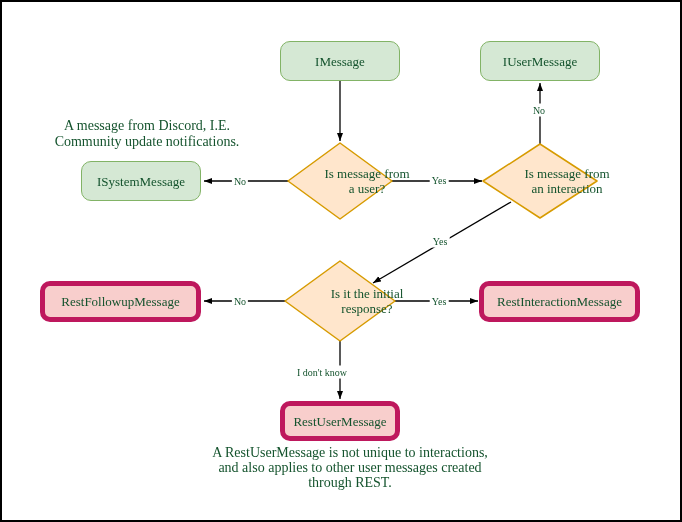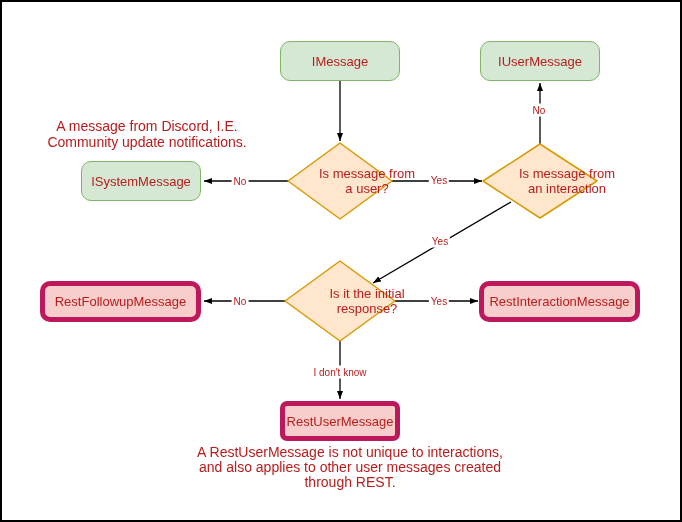--- a/index.html
+++ b/index.html
@@ -3,22 +3,22 @@
 <meta charset="utf-8">
 <style>
   html, body { margin: 0; padding: 0; background: #ffffff; }
   .canvas {
     position: relative;
     width: 682px;
     height: 522px;
     box-sizing: border-box;
     border: 2px solid #000000;
     background: #ffffff;
-    font-family: Liberation Sans, sans-serif;
-    color: #b91c1c;
+    font-family: Liberation Serif, serif;
+    color: #14532d;
     overflow: hidden;
   }
   .edges-layer {
     position: absolute;
     left: 0; top: 0;
     width: 678px; height: 518px;
   }
   .node {
     position: absolute;
     box-sizing: border-box;
@@ -89,21 +89,21 @@
   <div class="node green" style="left:278px; top:39px; width:120px; height:40px;">IMessage</div>
 
   <div class="node green" style="left:478px; top:39px; width:120px; height:40px;">IUserMessage</div>
 
   <div class="node green" style="left:79px; top:159px; width:120px; height:40px;">ISystemMessage</div>
 
   <div class="node red" style="left:38px; top:279px; width:161px; height:41px;">RestFollowupMessage</div>
 
   <div class="node red" style="left:477px; top:279px; width:161px; height:41px;">RestInteractionMessage</div>
 
-  <div class="node red" style="left:278px; top:399px; width:120px; height:40px;border-radius:7px;">RestUserMessage</div>
+  <div class="node red" style="left:278px; top:399px; width:120px; height:40px;">RestUserMessage</div>
 
   <div class="diamond-label" style="left:338px; top:179px;">Is message from
 a user?</div>
 
   <div class="diamond-label" style="left:538px; top:179px;">Is message from
 an interaction</div>
 
   <div class="diamond-label" style="left:338px; top:299px;">Is it the initial
 response?</div>
 
@@ -112,21 +112,21 @@
   <div class="edge-label" style="left:437px; top:178px;">Yes</div>
 
   <div class="edge-label" style="left:537px; top:108px;">No</div>
 
   <div class="edge-label" style="left:438px; top:239px;">Yes</div>
 
   <div class="edge-label" style="left:238px; top:299px;">No</div>
 
   <div class="edge-label" style="left:437px; top:299px;">Yes</div>
 
-  <div class="edge-label" style="left:338px; top:370px;">I don't know</div>
+  <div class="edge-label" style="left:320px; top:370px;">I don't know</div>
 
   <div class="annotation" style="left:43px; top:116px; width:204px;">A message from Discord, I.E.
 Community update notifications.</div>
 
   <div class="annotation bottom" style="left:177px; top:443px; width:342px;">A RestUserMessage is not unique to interactions,
 and also applies to other user messages created
 through REST.</div>
 
 </div>
 

